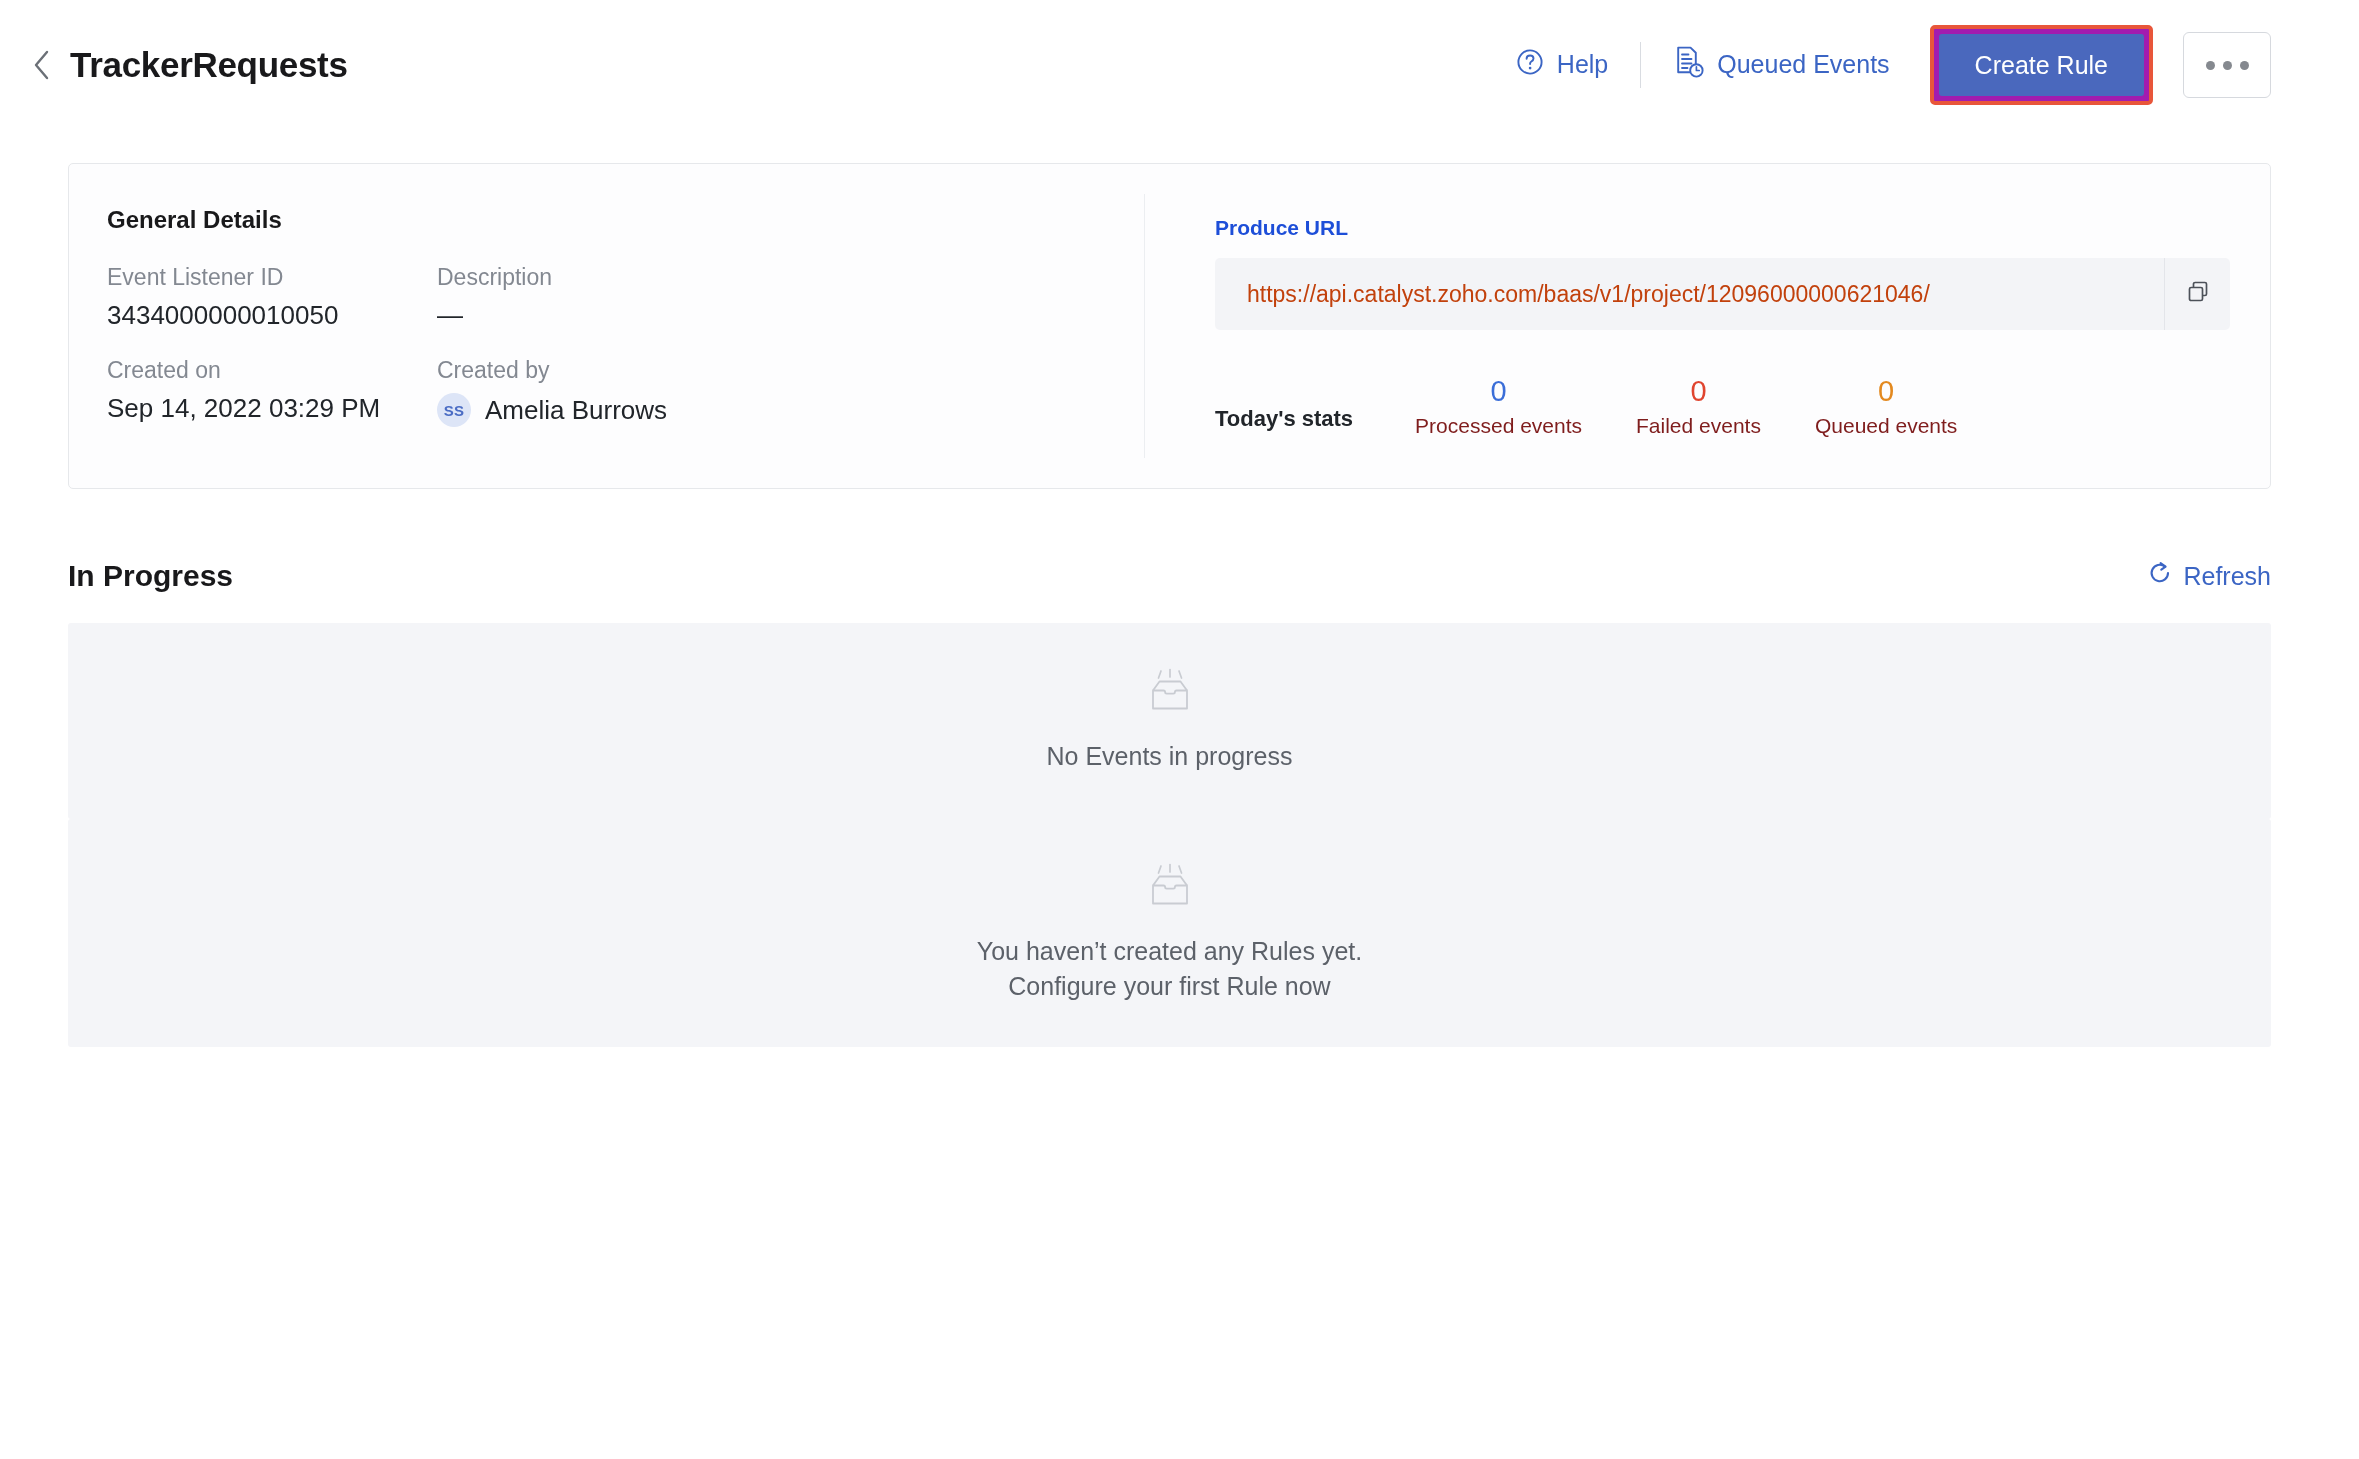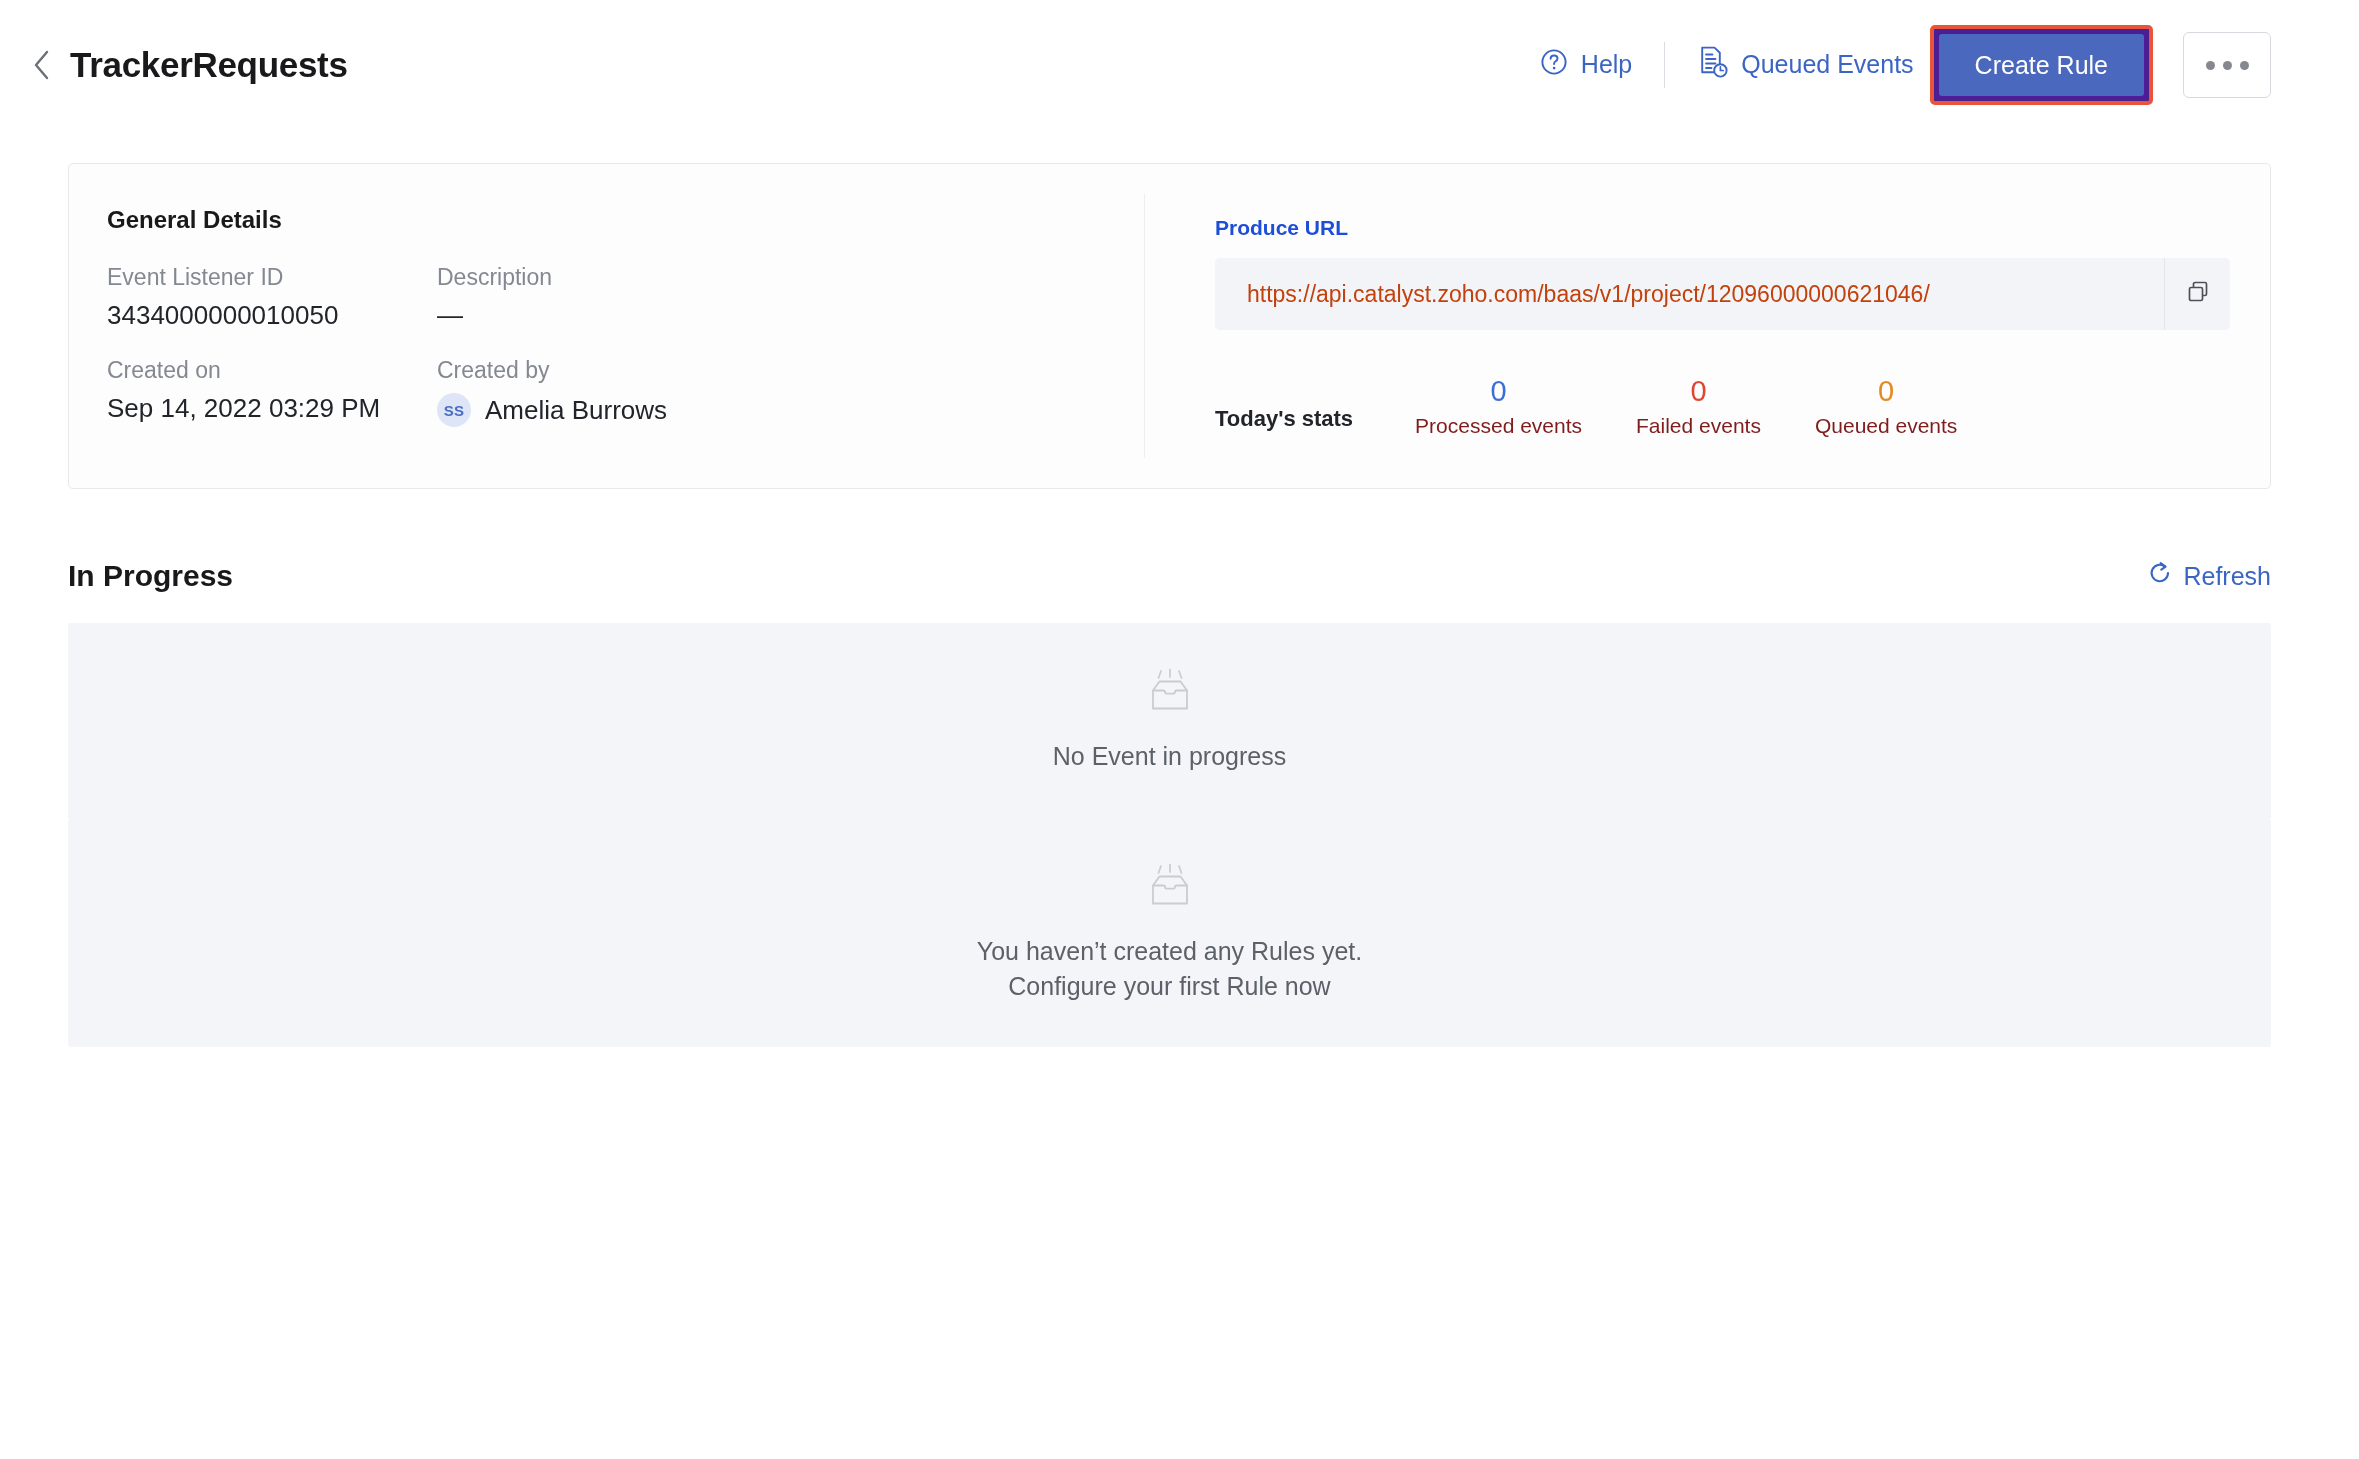--- a/index.html
+++ b/index.html
@@ -54,25 +54,25 @@
   }
   .link-btn .lbl { line-height: 1; padding-bottom: 2px; }
   .vsep {
     width: 1px;
     height: 46px;
     background: #d9dce1;
     margin: 0 32px;
   }
   .create-wrap {
     position: relative;
-    margin-left: 16px;
+    margin-left: 40px;
     padding: 5px;
     border: 4px solid #e8563a;
     border-radius: 5px;
-    background: #4c1d95;
+    background: #a21caf;
   }
   .create-btn {
     background: #4a68bd;
     color: #ffffff;
     font-size: 25px;
     border: none;
     border-radius: 3px;
     padding: 0 36px;
     height: 62px;
     display: flex;
@@ -423,21 +423,21 @@
     <div class="empty-icon">
       <svg width="56" height="52" viewBox="0 0 56 52">
         <line x1="19" y1="4" x2="16.5" y2="11" stroke="#c9ccd2" stroke-width="1.7" stroke-linecap="round"></line>
         <line x1="28" y1="2.5" x2="28" y2="10" stroke="#c9ccd2" stroke-width="1.7" stroke-linecap="round"></line>
         <line x1="37" y1="4" x2="39.5" y2="11" stroke="#c9ccd2" stroke-width="1.7" stroke-linecap="round"></line>
         <path d="M11 23.5 L17.5 14.5 H38.5 L45 23.5" fill="none" stroke="#c9ccd2" stroke-width="1.8" stroke-linejoin="round"></path>
         <path d="M11 23.5 h10.5 a1.6 1.6 0 0 1 1.6 1.6 a1.6 1.6 0 0 0 1.6 1.6 h6.6
                  a1.6 1.6 0 0 0 1.6 -1.6 a1.6 1.6 0 0 1 1.6 -1.6 H45 V41.5 H11 Z" fill="none" stroke="#c9ccd2" stroke-width="1.8" stroke-linejoin="round"></path>
       </svg>
     </div>
-    <div class="empty-text">No Event in progress</div>
+    <div class="empty-text">No Events in progress</div>
   </div>
 </div>
 
 <div class="block">
 
   <div class="empty rules">
     <div class="empty-icon">
       <svg width="56" height="52" viewBox="0 0 56 52">
         <line x1="19" y1="4" x2="16.5" y2="11" stroke="#c9ccd2" stroke-width="1.7" stroke-linecap="round"></line>
         <line x1="28" y1="2.5" x2="28" y2="10" stroke="#c9ccd2" stroke-width="1.7" stroke-linecap="round"></line>

